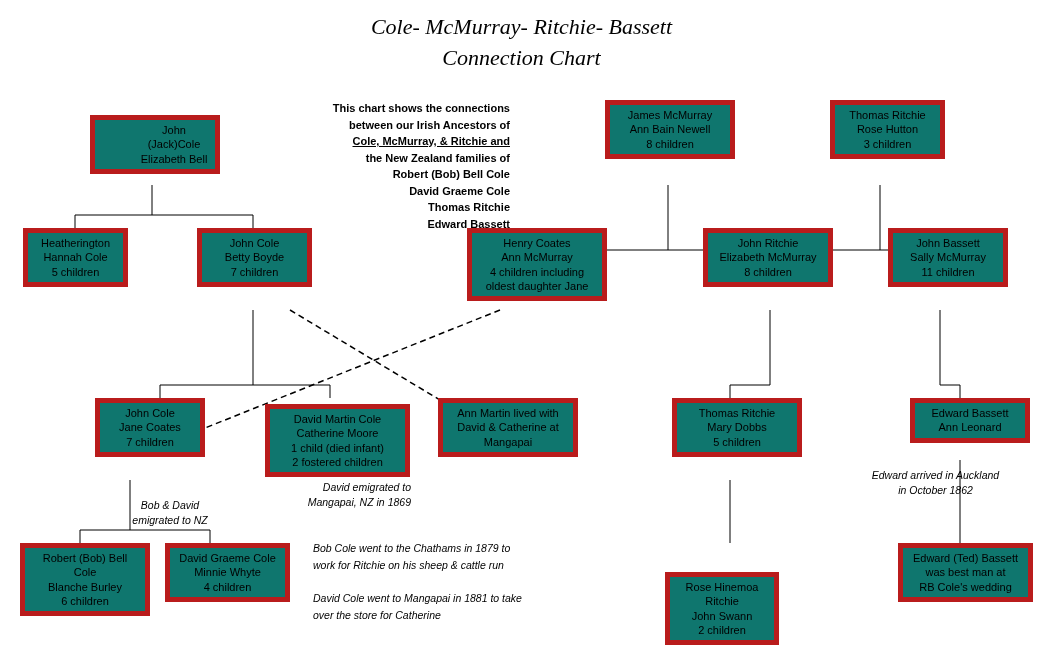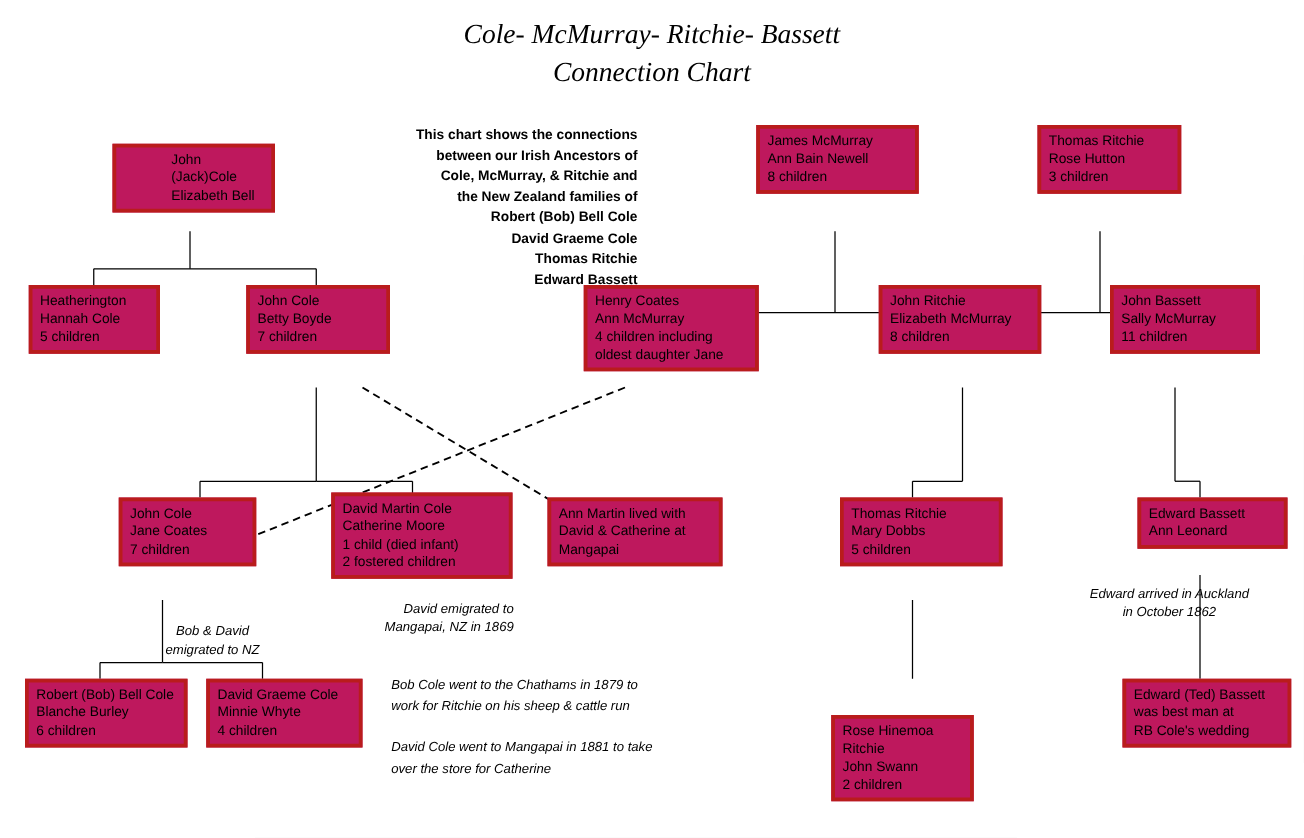--- a/index.html
+++ b/index.html
@@ -21,25 +21,25 @@
     .title {
       text-align: center;
       font-style: italic;
       font-size: 22px;
       padding-top: 12px;
       line-height: 1.4;
       font-family: 'Times New Roman', serif;
     }
     .box {
       position: absolute;
-      border: 3px solid #b91c1c;
+      border: 5px solid #b91c1c;
       padding: 3px 6px;
       font-size: 11px;
-      text-align: left;
-      background: #be185d;
+      text-align: center;
+      background: #0f766e;
       line-height: 1.3;
     }
     svg.lines {
       position: absolute;
       top: 0;
       left: 0;
       width: 100%;
       height: 100%;
       pointer-events: none;
     }
@@ -104,21 +104,21 @@
     <line x1="960" y1="460" x2="960" y2="543" stroke="black" stroke-width="1"></line>
 
     <line x1="500" y1="310" x2="200" y2="430" stroke="black" stroke-width="1.5" stroke-dasharray="6,4"></line>
 
     <line x1="290" y1="310" x2="490" y2="430" stroke="black" stroke-width="1.5" stroke-dasharray="6,4"></line>
   </svg>
 
   <div style="position:absolute; left:270px; top:100px; width:240px; font-size:11px; text-align:right; line-height:1.5;">
     <div style="font-weight:bold;">This chart shows the connections</div>
     <div style="font-weight:bold;">between our Irish Ancestors of</div>
-    <div style="font-weight:bold;">Cole, McMurray, &amp; Ritchie and</div>
+    <div style="font-weight:bold;text-decoration:underline;">Cole, McMurray, &amp; Ritchie and</div>
     <div style="font-weight:bold;">the New Zealand families  of</div>
     <div style="font-weight:bold;">Robert (Bob) Bell Cole</div>
     <div style="font-weight:bold;">David Graeme Cole</div>
     <div style="font-weight:bold;">Thomas Ritchie</div>
     <div style="font-weight:bold;">Edward  Bassett</div>
   </div>
 
   <div class="box" style="left:90px; top:115px; width:130px;padding-left:44px;">
     <div>John (Jack)Cole</div>
     <div>Elizabeth Bell</div>
@@ -166,21 +166,21 @@
     <div>Sally McMurray</div>
     <div>11 children</div>
   </div>
 
   <div class="box" style="left:95px; top:398px; width:110px;">
     <div>John Cole</div>
     <div>Jane Coates</div>
     <div>7 children</div>
   </div>
 
-  <div class="box" style="left:265px; top:394px; width:145px;">
+  <div class="box" style="left:265px; top:404px; width:145px;">
     <div>David Martin Cole</div>
     <div>Catherine Moore</div>
     <div>1 child (died infant)</div>
     <div>2 fostered children</div>
   </div>
 
   <div class="box" style="left:438px; top:398px; width:140px;">
     <div>Ann Martin lived with</div>
     <div>David &amp; Catherine at</div>
     <div>Mangapai</div>

